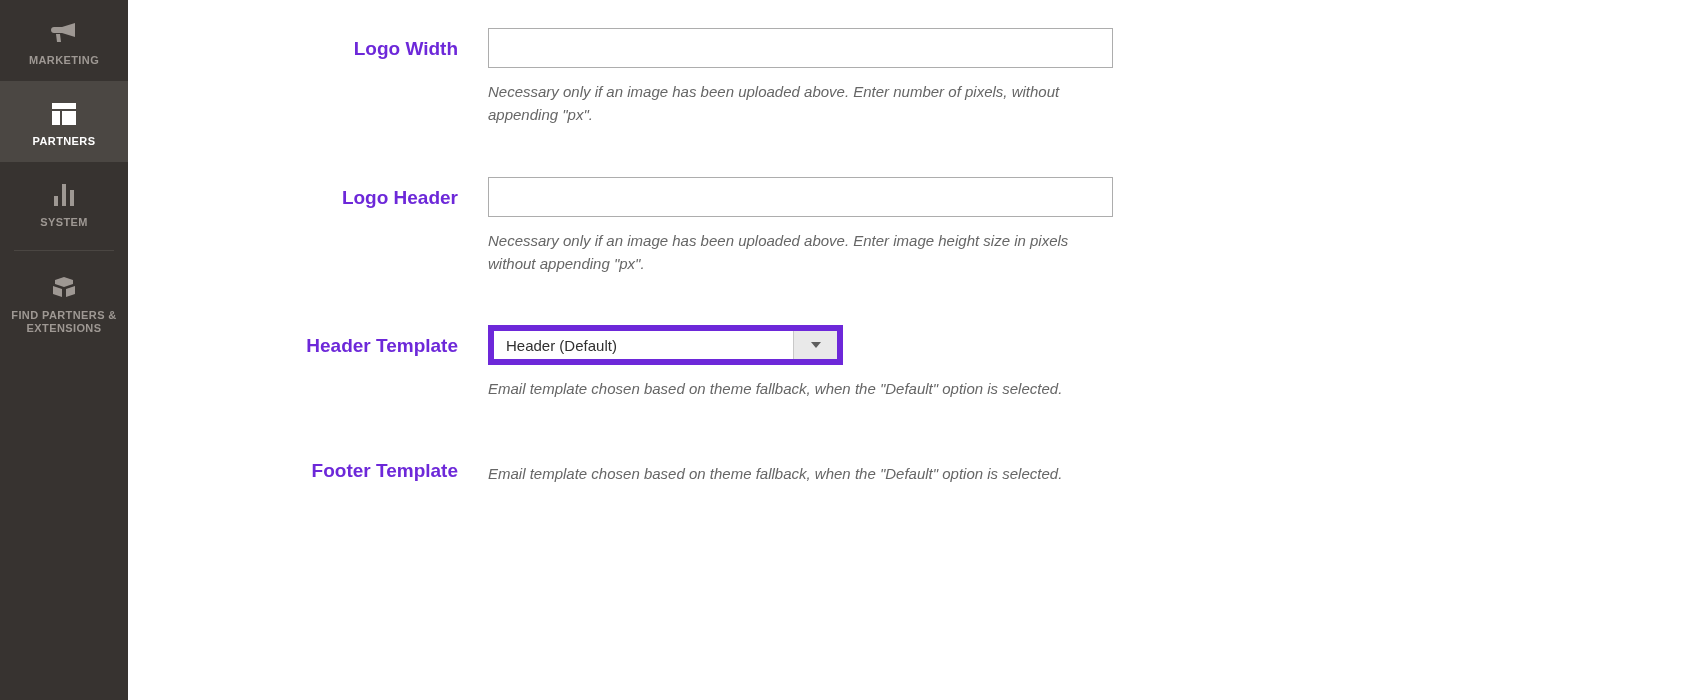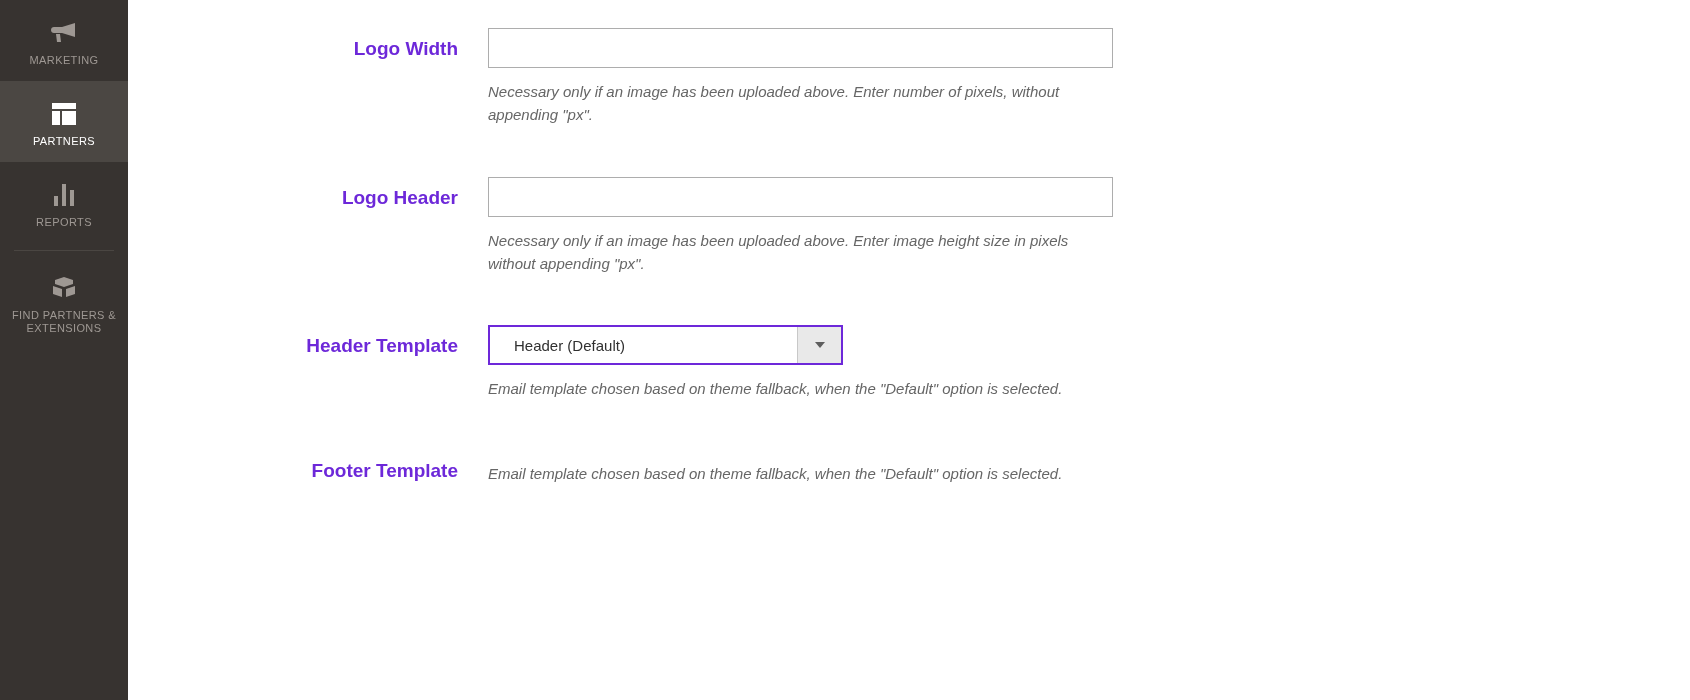--- a/index.html
+++ b/index.html
@@ -35,21 +35,21 @@
     color: #ffffff;
   }
   .side-item .icon {
     display: flex;
     align-items: center;
     justify-content: center;
     height: 30px;
     margin-bottom: 6px;
   }
   .side-item .icon svg { fill: currentColor; }
-  .side-item .label { display: block; }
+  .side-item .label { display: block; font-weight: bold; }
   .side-sep {
     height: 0;
     border-top: 1px solid #4a4642;
     margin: 6px 14px 4px;
   }
 
   
   .content {
     margin-left: 128px;
     padding-top: 28px;
@@ -85,25 +85,24 @@
     line-height: 1.55;
     max-width: 620px;
     font-style: italic;
   }
 
   
   .select-wrap {
     display: flex;
     width: 355px;
     height: 40px;
-    border: 2px solid #6d28d9;
+    border: 6px solid #6d28d9;
     background: #ffffff;
     align-items: center;
     cursor: pointer;
-    padding-left: 12px;
   }
   .select-value {
     flex: 1 1 auto;
     padding: 0 12px;
     font-size: 15px;
     color: #303030;
     white-space: nowrap;
     overflow: hidden;
     text-overflow: ellipsis;
   }
@@ -141,21 +140,21 @@
     </span>
     <span class="label">PARTNERS</span>
   </div>
 
   <div class="side-item">
     <span class="icon">
       <svg width="24" height="22" viewBox="0 0 24 22">
           <path d="M2 12h4v10H2V12zm8-12h4v22h-4V0zm8 6h4v16h-4V6z"></path>
         </svg>
     </span>
-    <span class="label">REPORTS</span>
+    <span class="label">SYSTEM</span>
   </div>
 
 
 
   <div class="side-sep"></div>
 
   <div class="side-item">
     <span class="icon">
       <svg width="26" height="22" viewBox="0 0 26 22">
           <path d="M13 0 L22 3 L22 7 L13 10 L4 7 L4 3 Z M2 9 L11 12 L11 20 L2 17 Z M15 12 L24 9 L24 17 L15 20 Z"></path>

